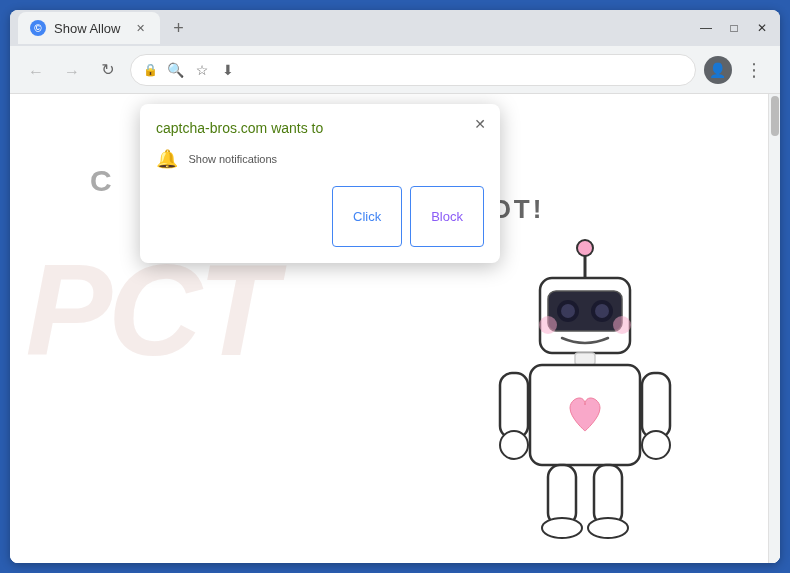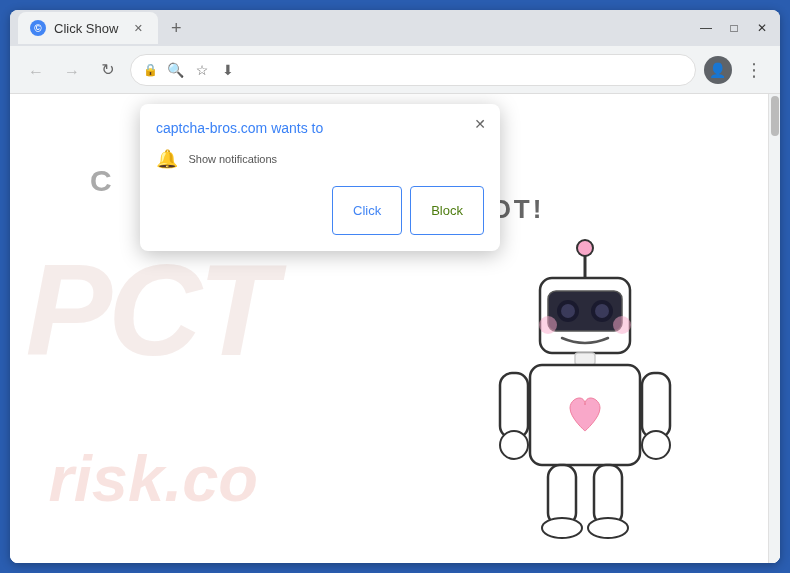--- a/index.html
+++ b/index.html
@@ -275,21 +275,21 @@
       align-items: center;
       justify-content: center;
       cursor: pointer;
       color: #666;
       font-size: 14px;
       border-radius: 50%;
     }
     .dialog-title {
       font-size: 14px;
       font-weight: 500;
-      color: #3b82f6;
+      color: #4d7c0f;
       margin-bottom: 12px;
     }
     .dialog-notification-row {
       display: flex;
       align-items: center;
       gap: 10px;
       margin-bottom: 16px;
     }
     .bell-icon {
       font-size: 18px;
@@ -308,25 +308,25 @@
       padding: 6px 20px;
       border: 1px solid #4285f4;
       border-radius: 4px;
       background: white;
       color: #4285f4;
       font-size: 13px;
       cursor: pointer;
       font-weight: 500;
     }
     .btn-block {
-      padding: 16px 20px;
+      padding: 22px 20px;
       border: 1px solid #4285f4;
       border-radius: 4px;
       background: white;
-      color: #4d7c0f;
+      color: #8b5cf6;
       font-size: 13px;
       cursor: pointer;
       font-weight: 500;
     }
     
     .outer-border {
       width: 790px;
       height: 573px;
       background: #2a5db0;
       display: flex;
@@ -336,21 +336,21 @@
   </style>
 </head>
 <body>
 
 <div class="outer-border">
   <div class="browser-window">
 
     <div class="title-bar">
       <div class="tab">
         <div class="tab-icon">©</div>
-        <span>Click Show</span>
+        <span>Show Allow</span>
         <div class="tab-close">✕</div>
       </div>
       <div class="new-tab-btn">
         <span>+</span>
       </div>
       <div class="window-controls">
         <div class="win-ctrl">
           <span>—</span>
         </div>
         <div class="win-ctrl">
@@ -385,21 +385,20 @@
       </div>
       <div class="menu-dots">⋮</div>
     </div>
 
     <div class="browser-content">
 
       <div class="website-bg">
 
         <div class="watermark-container">
           <div class="watermark-pct" style="position:absolute;top:30%;left:2%;font-size:130px;font-weight:900;color:rgba(210,170,160,0.22);font-style:italic;letter-spacing:-4px;">PCT</div>
-          <div class="watermark-risk" style="position:absolute;bottom:10%;left:5%;font-size:65px;font-weight:900;color:rgba(210,80,60,0.16);font-style:italic;">risk.co</div>
         </div>
 
         <div style="position:absolute;top:70px;left:80px;font-size:30px;font-weight:700;color:#aaa;letter-spacing:2px;">C</div>
         <div style="position:absolute;top:100px;left:60px;right:60px;text-align:center;font-size:26px;font-weight:700;color:#666;letter-spacing:3px;text-transform:uppercase;">ARE NOT A ROBOT!</div>
 
         <div class="robot-container">
           <svg viewBox="0 0 230 330" xmlns="http://www.w3.org/2000/svg" width="230" height="330">
 
             <line x1="115" y1="20" x2="115" y2="45" stroke="#333" stroke-width="3"></line>
             <circle cx="115" cy="15" r="8" fill="#f9a8c9" stroke="#333" stroke-width="2"></circle>

